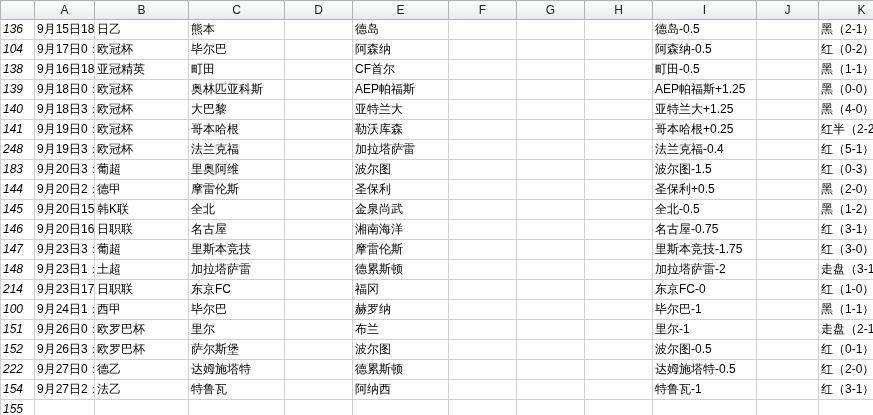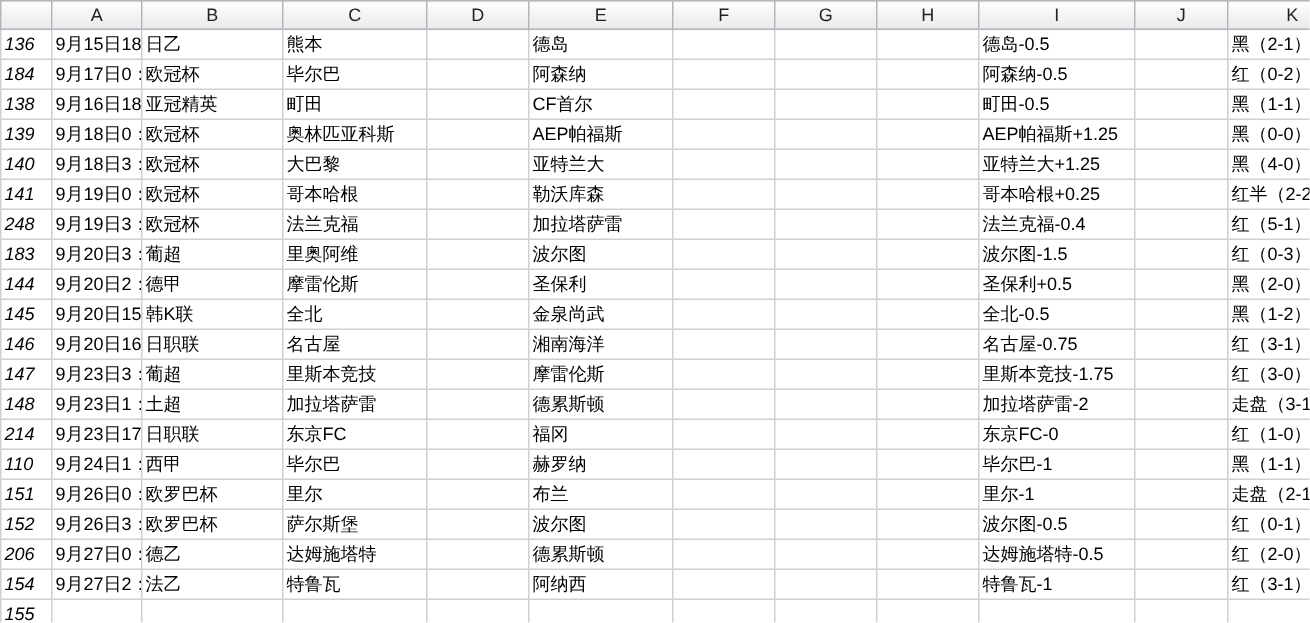--- a/index.html
+++ b/index.html
@@ -100,21 +100,21 @@
         <td></td>
         <td>德岛</td>
         <td></td>
         <td></td>
         <td></td>
         <td>德岛-0.5</td>
         <td></td>
         <td class="blk">黑（2-1）</td>
       </tr>
       <tr>
-        <td class="row-head">184</td>
+        <td class="row-head">104</td>
         <td>9月17日0：45</td>
         <td>欧冠杯</td>
         <td>毕尔巴</td>
         <td></td>
         <td>阿森纳</td>
         <td></td>
         <td></td>
         <td></td>
         <td>阿森纳-0.5</td>
         <td></td>
@@ -282,21 +282,21 @@
         <td></td>
         <td>福冈</td>
         <td></td>
         <td></td>
         <td></td>
         <td>东京FC-0</td>
         <td></td>
         <td class="red">红（1-0）</td>
       </tr>
       <tr>
-        <td class="row-head">110</td>
+        <td class="row-head">100</td>
         <td>9月24日1：00</td>
         <td>西甲</td>
         <td>毕尔巴</td>
         <td></td>
         <td>赫罗纳</td>
         <td></td>
         <td></td>
         <td></td>
         <td>毕尔巴-1</td>
         <td></td>
@@ -324,21 +324,21 @@
         <td></td>
         <td>波尔图</td>
         <td></td>
         <td></td>
         <td></td>
         <td>波尔图-0.5</td>
         <td></td>
         <td class="red">红（0-1）</td>
       </tr>
       <tr>
-        <td class="row-head">206</td>
+        <td class="row-head">222</td>
         <td>9月27日0：30</td>
         <td>德乙</td>
         <td>达姆施塔特</td>
         <td></td>
         <td>德累斯顿</td>
         <td></td>
         <td></td>
         <td></td>
         <td>达姆施塔特-0.5</td>
         <td></td>

